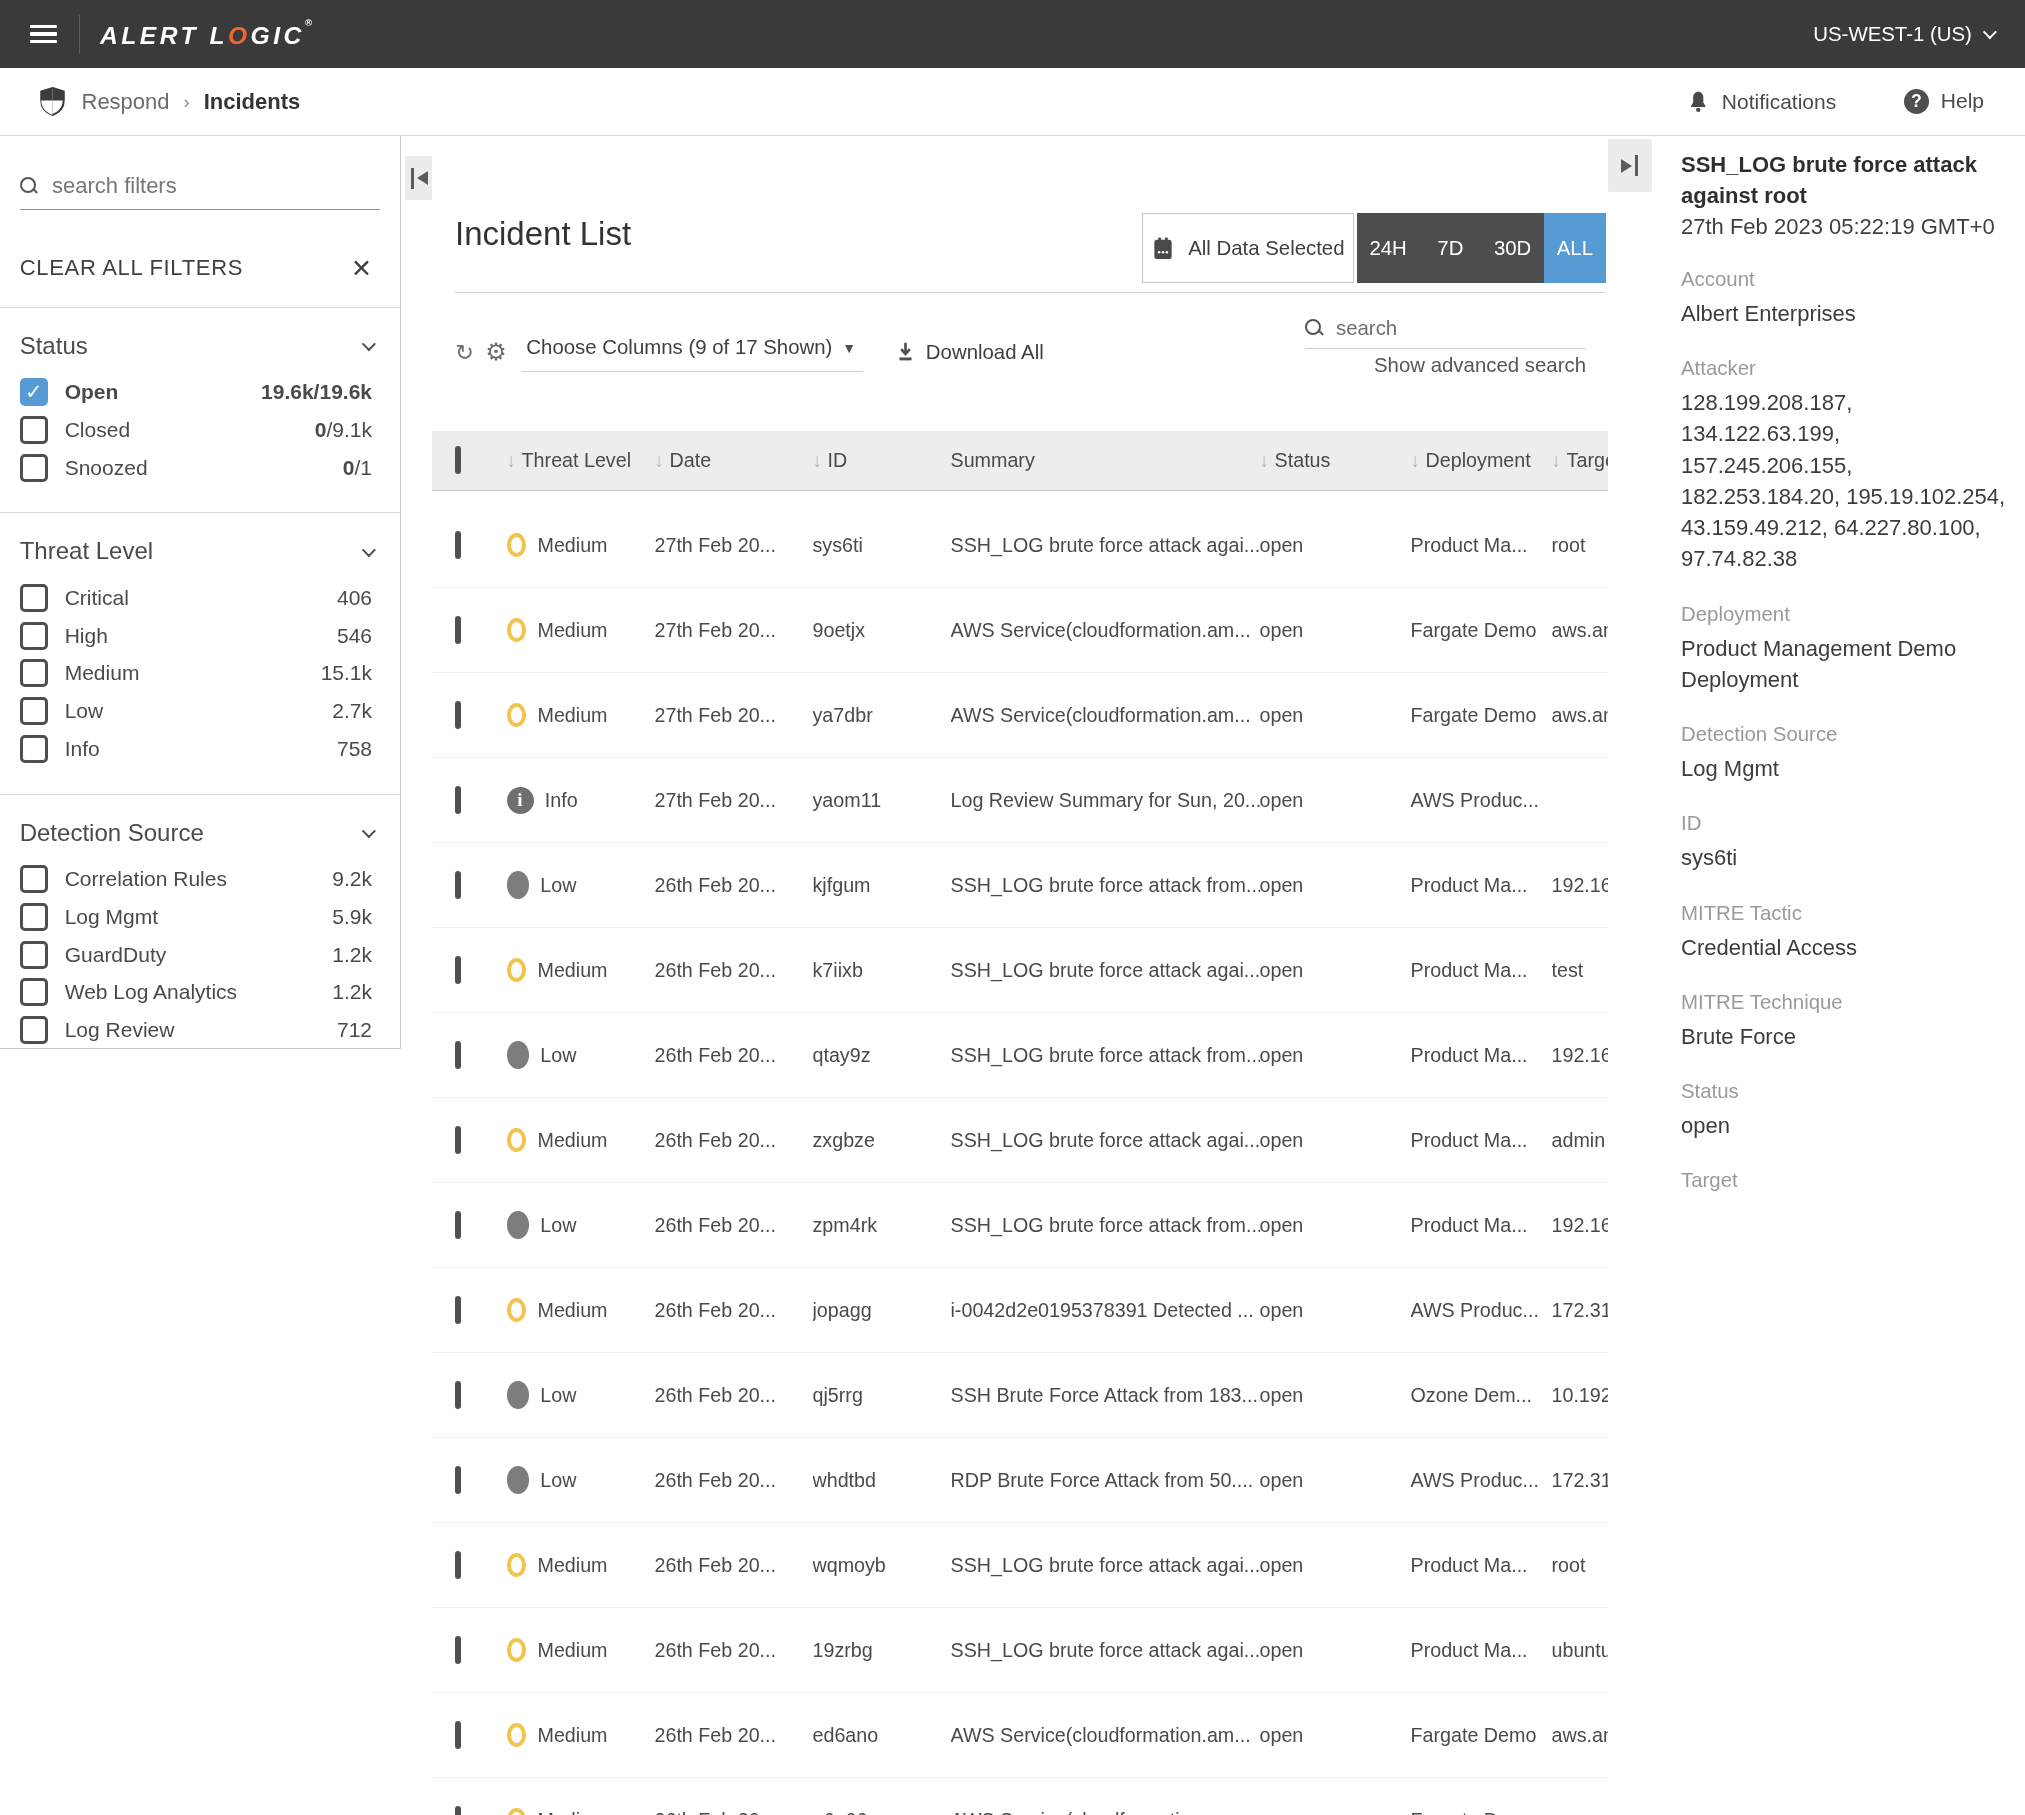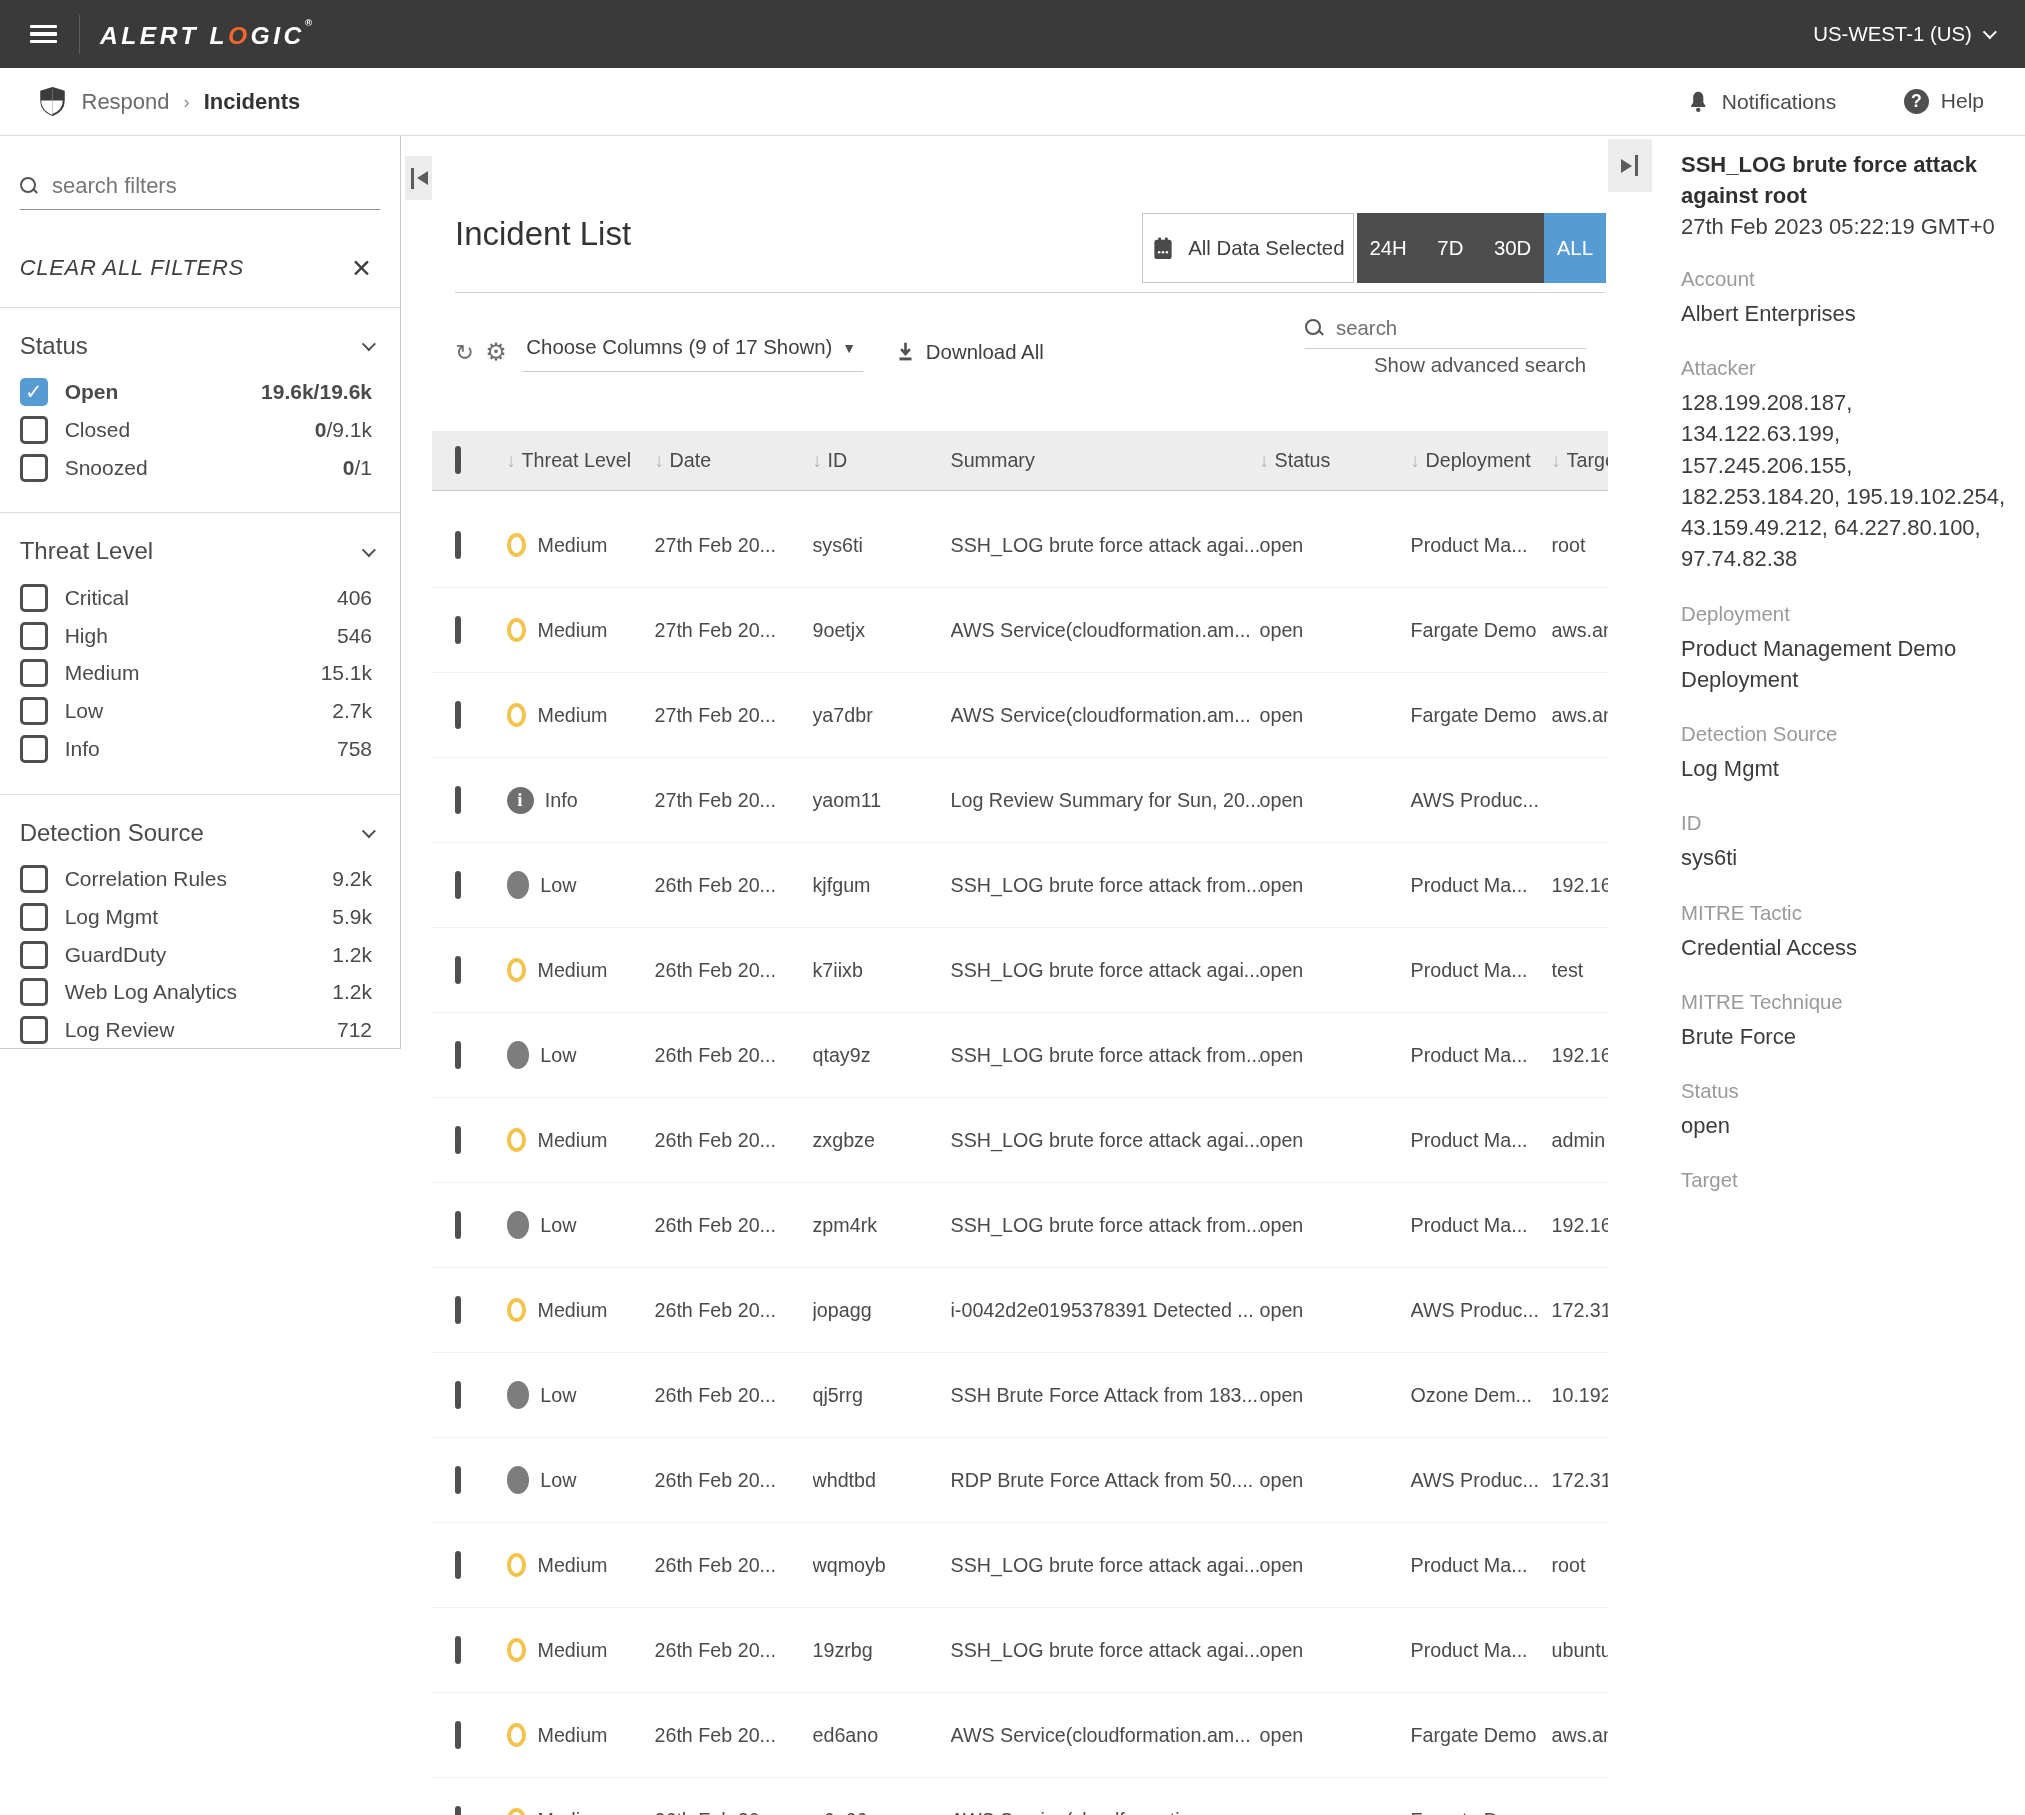--- a/index.html
+++ b/index.html
@@ -40,21 +40,21 @@
   #search-filters { padding:37px 19.7px 0 19.7px; }
   #search-filters .field { display:flex; align-items:center; gap:14px;
     border-bottom:1.4px solid #8f8f8f; padding-bottom:9.8px; width:360px; }
   .mag { position:relative; width:18.3px; height:18.3px; flex:0 0 auto; }
   .mag::before { content:""; position:absolute; left:0; top:0; width:12px; height:12px;
     border:2.1px solid #555; border-radius:50%; }
   .mag::after { content:""; position:absolute; left:12.7px; top:12.7px; width:6.3px; height:2.1px;
     background:#555; transform:rotate(45deg); }
   #search-filters .ph { color:#767676; font-size:22px; }
   #clear-row { margin-top:44px; padding:0 28px 24px 19.7px; display:flex; align-items:center;
-    border-bottom:1.4px solid #dedede; cursor:pointer;font-style:italic; }
+    border-bottom:1.4px solid #dedede; cursor:pointer; }
   #clear-row .lbl { font-size:22px; color:#3f3f3f; letter-spacing:0.7px; }
   #clear-row .x { margin-left:auto; font-size:25px; color:#3f3f3f; }
   .fsection { padding:24px 28px 21px 19.7px; border-bottom:1.4px solid #dedede; }
   .fsection .shead { display:flex; align-items:center; margin-bottom:18.3px; cursor:pointer; }
   .fsection .stitle { font-size:24px; color:#4a4a4a; }
   .fsection .shead .chev { color:#4f4f4f; margin-left:auto; }
   .fitem { display:flex; align-items:center; margin:9.8px 0; }
   .cb { width:28px; height:28px; border:3.5px solid #4f4f4f; border-radius:4.9px; background:#fff;
     flex:0 0 auto; display:flex; align-items:center; justify-content:center; cursor:pointer; }
   .cb.checked { background:#579bd5; border-color:#579bd5; }

